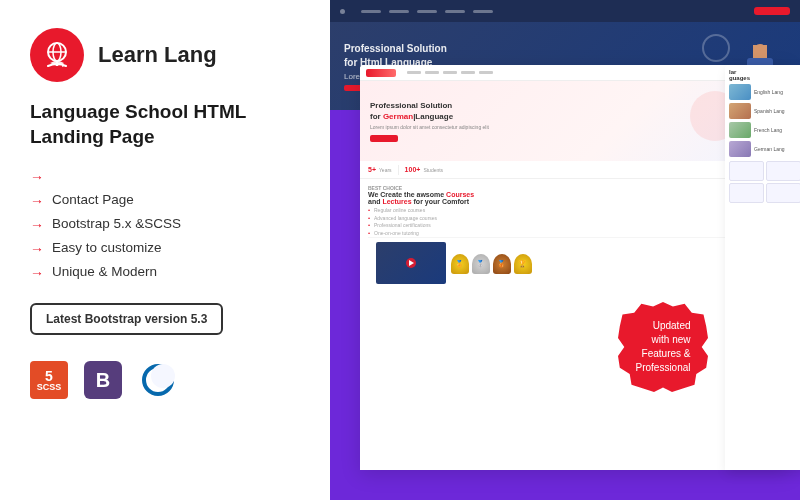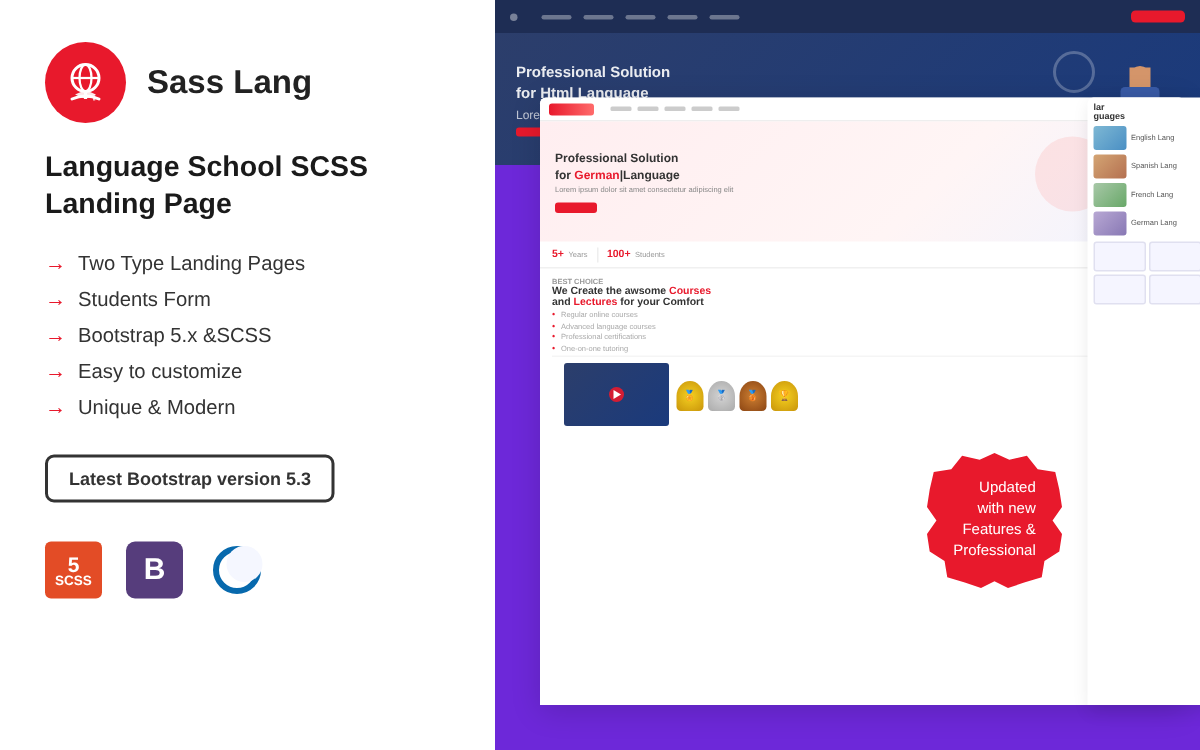--- a/index.html
+++ b/index.html
@@ -647,33 +647,32 @@
         <circle cx="15" cy="12" r="9" stroke="white" stroke-width="2" fill="none"></circle>
         <ellipse cx="15" cy="12" rx="4" ry="9" stroke="white" stroke-width="1.5" fill="none"></ellipse>
         <line x1="6" y1="12" x2="24" y2="12" stroke="white" stroke-width="1.5"></line>
         <path d="M6 26 Q15 22 24 26" stroke="white" stroke-width="2" fill="none" stroke-linecap="round"></path>
         <line x1="15" y1="21" x2="15" y2="26" stroke="white" stroke-width="2"></line>
 
         <path d="M8 23 L15 20 L22 23 L15 26 Z" fill="white" opacity="0.9"></path>
         <rect x="20" y="23" width="1.5" height="4" fill="white" opacity="0.7"></rect>
       </svg>
     </div>
-    <span class="logo-title">Sass Lang</span>
+    <span class="logo-title">Learn Lang</span>
   </div>
 
-  <h1 class="main-heading">Language School SCSS Landing Page</h1>
+  <h1 class="main-heading">Language School HTML Landing Page</h1>
 
   <ul class="features-list">
     <li>
       <span class="arrow-icon">→</span>
-      <span>Two Type Landing Pages</span>
     </li>
     <li>
       <span class="arrow-icon">→</span>
-      <span>Students Form</span>
+      <span>Contact Page</span>
     </li>
     <li>
       <span class="arrow-icon">→</span>
       <span>Bootstrap 5.x &amp;SCSS</span>
     </li>
     <li>
       <span class="arrow-icon">→</span>
       <span>Easy to customize</span>
     </li>
     <li>

